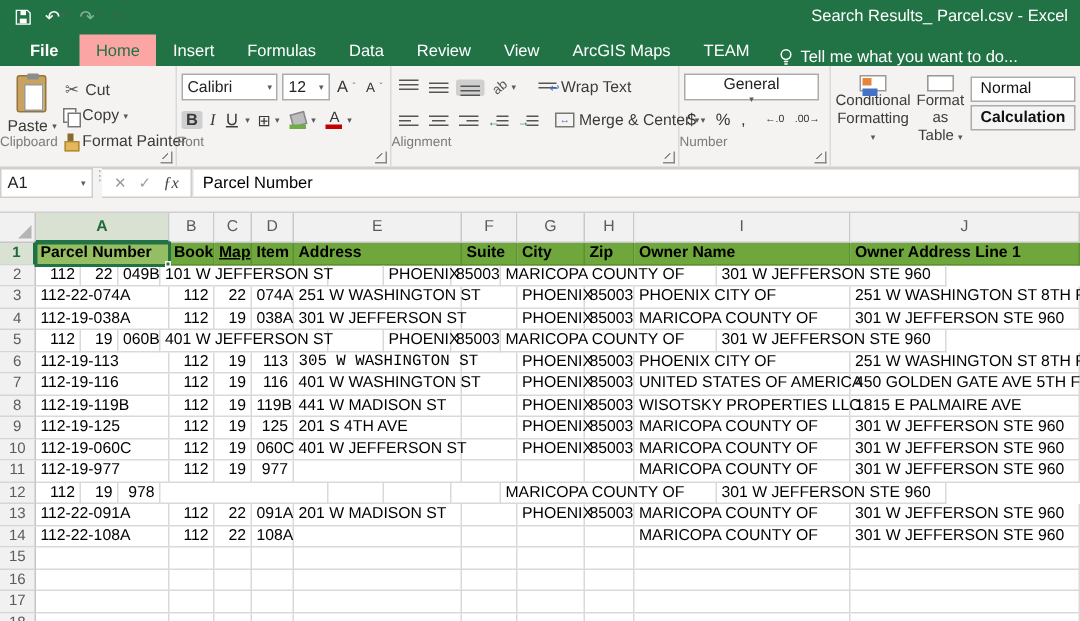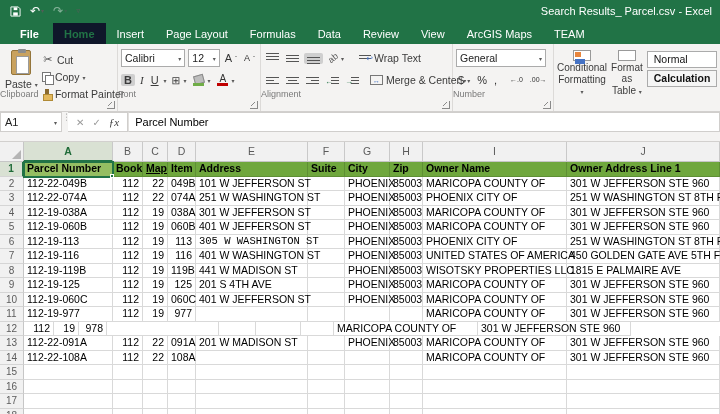--- a/index.html
+++ b/index.html
@@ -11,21 +11,21 @@
   .qat { display:flex; align-items:center; gap:9px; margin-left:10px; }
   .qat .qbtn { color:#fff; font-size:12px; line-height:12px; display:flex; align-items:center; gap:1px; }
   .qat .qbtn .dd { font-size:6px; opacity:.85; }
   .qat .dim { opacity:.45; }
   .win-title { position:absolute; right:8px; top:0; line-height:22px; font-size:11px; color:#fff; white-space:nowrap; }
 
   
   .tabrow { height:22px; background:#217346; display:flex; align-items:flex-end; padding-left:6px; }
   .tab { color:#fff; font-size:11px; padding:5px 11px 4px; white-space:nowrap; }
   .tab.file { font-weight:bold; padding:5px 14px 4px; }
-  .tab.active { background:#0f172a; color:#217346; font-weight:bold; }
+  .tab.active { background:#fca5a5; color:#217346; font-weight:normal; }
   .tellme { color:#fff; display:flex; align-items:center; gap:5px; padding:0 8px; font-size:11px; }
 
   
   .ribbon { height:68px; background:#F4F3F2; border-bottom:1px solid #D2D0CE; display:flex; position:relative; }
   .rgroup { position:relative; border-right:1px solid #DCDAD8; padding:3px 3px 13px; height:100%; flex:none; }
   .rlabel { position:absolute; bottom:12px; left:0; right:0; text-align:left; font-size:9px; color:#7A7A7A; }
   .launcher { position:absolute; right:2px; bottom:2px; width:8px; height:8px; border-right:1px solid #8A8A8A; border-bottom:1px solid #8A8A8A; }
   .launcher::before { content:""; position:absolute; right:2px; bottom:2px; width:4px; height:4px;
       background:linear-gradient(135deg, transparent 44%, #8A8A8A 44%, #8A8A8A 60%, transparent 60%); }
   .btn { display:flex; align-items:center; gap:3px; color:#3B3B3B; font-size:10.5px; padding:1px 2px; white-space:nowrap; }
@@ -74,21 +74,21 @@
   .indent-ic { position:relative; width:13px; height:11px; }
   .indent-ic .bars { position:absolute; right:0; top:0; width:8px; }
   .indent-ic .arr { position:absolute; left:-1px; top:2px; font-size:8px; color:#217346; }
   .wrap-ic { position:relative; width:12px; height:11px; }
   .wrap-ic i { display:block; height:1px; background:#555; margin:2px 0; }
   .wrap-ic .ret { position:absolute; right:-2px; top:1px; font-size:8px; color:#4472C4; }
   .merge-ic { width:13px; height:10px; border:1px solid #777; display:flex; align-items:center; justify-content:center; font-size:7px; color:#4472C4; }
 
   
   .g-num { width:101px; }
-  .c-num { width:90px; }
+  .c-num { width:90px;flex-direction:column; }
   .numsym { font-size:11px; color:#333; }
   .decbtn { font-size:7px; color:#333; line-height:8px; text-align:center; }
 
   
   .g-styles { flex:1; display:flex; gap:4px; overflow:hidden; }
   .bigbtn { display:flex; flex-direction:column; align-items:center; gap:1px; padding-top:3px; width:62px; font-size:10px; color:#3b3b3b; line-height:11px; text-align:center; }
   .cf-ic { width:18px; height:16px; position:relative; background:#fff; border:1px solid #999; }
   .cf-ic::before { content:""; position:absolute; left:1px; top:1px; width:6px; height:5px; background:#E8853D; }
   .cf-ic::after { content:""; position:absolute; left:1px; top:8px; width:10px; height:5px; background:#4472C4; }
   .fat-ic { width:18px; height:14px; border:1px solid #999;
@@ -146,27 +146,33 @@
         <span class="dd" style="font-size:8px;">▿</span>
       </span>
   </div>
   <span class="win-title">Search Results_ Parcel.csv - Excel</span>
 </div>
 
 <div class="tabrow">
   <span class="tab file">File</span>
   <span class="tab active">Home</span>
   <span class="tab">Insert</span>
-  <span class="tab">Page Layout</span>
   <span class="tab">Formulas</span>
   <span class="tab">Data</span>
   <span class="tab">Review</span>
   <span class="tab">View</span>
   <span class="tab">ArcGIS Maps</span>
   <span class="tab">TEAM</span>
+  <span class="tellme">
+    <svg width="10" height="12" viewBox="0 0 10 12">
+        <circle cx="5" cy="4.4" r="3.2" fill="none" stroke="#fff"></circle>
+        <path d="M3.6 9h2.8M3.9 10.6h2.2" stroke="#fff" stroke-width="1"></path>
+      </svg>
+    <span>Tell me what you want to do...</span>
+  </span>
 </div>
 
 <div class="ribbon">
 
   <div class="rgroup g-clip">
     <div class="paste-big">
       <span class="paste-icon"></span>
       <span class="btn">
           <span>Paste</span>
           <span class="dd">▾</span>
@@ -408,21 +414,20 @@
         <div class="cell hdrcell" style="width: 28px;"><span>Item</span></div>
         <div class="cell hdrcell" style="width: 112px;"><span>Address</span></div>
         <div class="cell hdrcell" style="width: 37px;"><span>Suite</span></div>
         <div class="cell hdrcell" style="width: 45px;"><span>City</span></div>
         <div class="cell hdrcell" style="width: 33px;"><span>Zip</span></div>
         <div class="cell hdrcell" style="width: 144px;"><span>Owner Name</span></div>
         <div class="cell hdrcell" style="width: 153px;"><span>Owner Address Line 1</span></div>
       </div>
       <div class="gridrow">
         <div class="rowhead">2</div>
-        <div class="cell" style="width: 89px;"><span>112-22-049B</span></div>
         <div class="cell num" style="width: 30px;"><span>112</span></div>
         <div class="cell num" style="width: 25px;"><span>22</span></div>
         <div class="cell" style="width: 28px;"><span>049B</span></div>
         <div class="cell" style="width: 112px;"><span>101 W JEFFERSON ST</span></div>
         <div class="cell" style="width: 37px;"><span></span></div>
         <div class="cell" style="width: 45px;"><span>PHOENIX</span></div>
         <div class="cell num" style="width: 33px;"><span>85003</span></div>
         <div class="cell" style="width: 144px;"><span>MARICOPA COUNTY OF</span></div>
         <div class="cell" style="width: 153px;"><span>301 W JEFFERSON STE 960</span></div>
       </div>
@@ -447,21 +452,20 @@
         <div class="cell" style="width: 28px;"><span>038A</span></div>
         <div class="cell" style="width: 112px;"><span>301 W JEFFERSON ST</span></div>
         <div class="cell" style="width: 37px;"><span></span></div>
         <div class="cell" style="width: 45px;"><span>PHOENIX</span></div>
         <div class="cell num" style="width: 33px;"><span>85003</span></div>
         <div class="cell" style="width: 144px;"><span>MARICOPA COUNTY OF</span></div>
         <div class="cell" style="width: 153px;"><span>301 W JEFFERSON STE 960</span></div>
       </div>
       <div class="gridrow">
         <div class="rowhead">5</div>
-        <div class="cell" style="width: 89px;"><span>112-19-060B</span></div>
         <div class="cell num" style="width: 30px;"><span>112</span></div>
         <div class="cell num" style="width: 25px;"><span>19</span></div>
         <div class="cell" style="width: 28px;"><span>060B</span></div>
         <div class="cell" style="width: 112px;"><span>401 W JEFFERSON ST</span></div>
         <div class="cell" style="width: 37px;"><span></span></div>
         <div class="cell" style="width: 45px;"><span>PHOENIX</span></div>
         <div class="cell num" style="width: 33px;"><span>85003</span></div>
         <div class="cell" style="width: 144px;"><span>MARICOPA COUNTY OF</span></div>
         <div class="cell" style="width: 153px;"><span>301 W JEFFERSON STE 960</span></div>
       </div>

